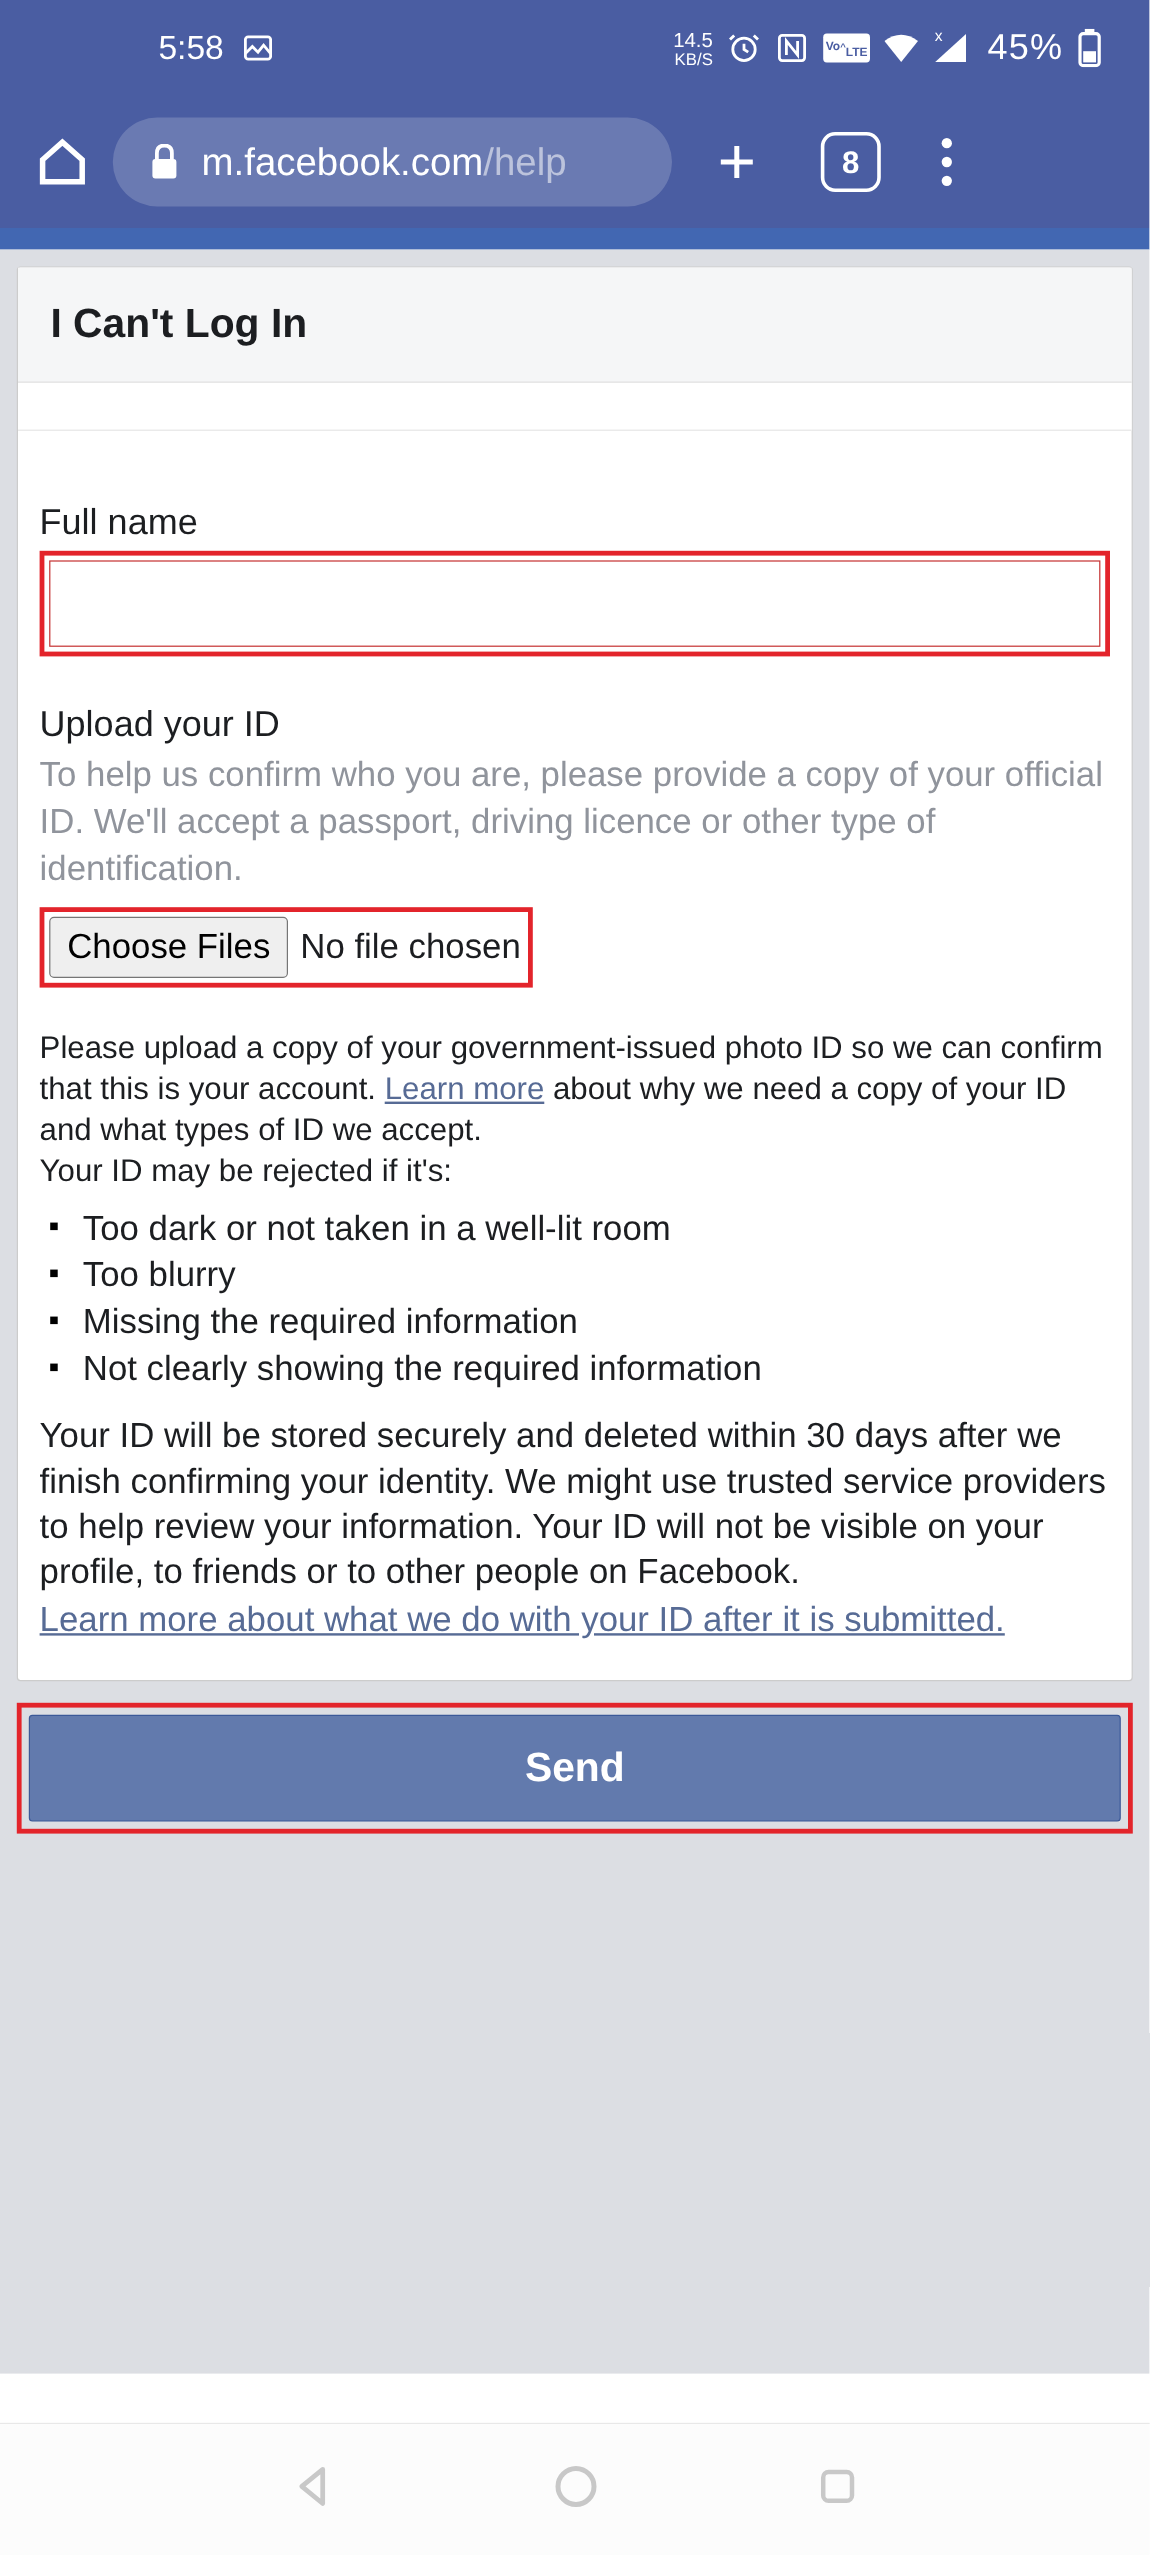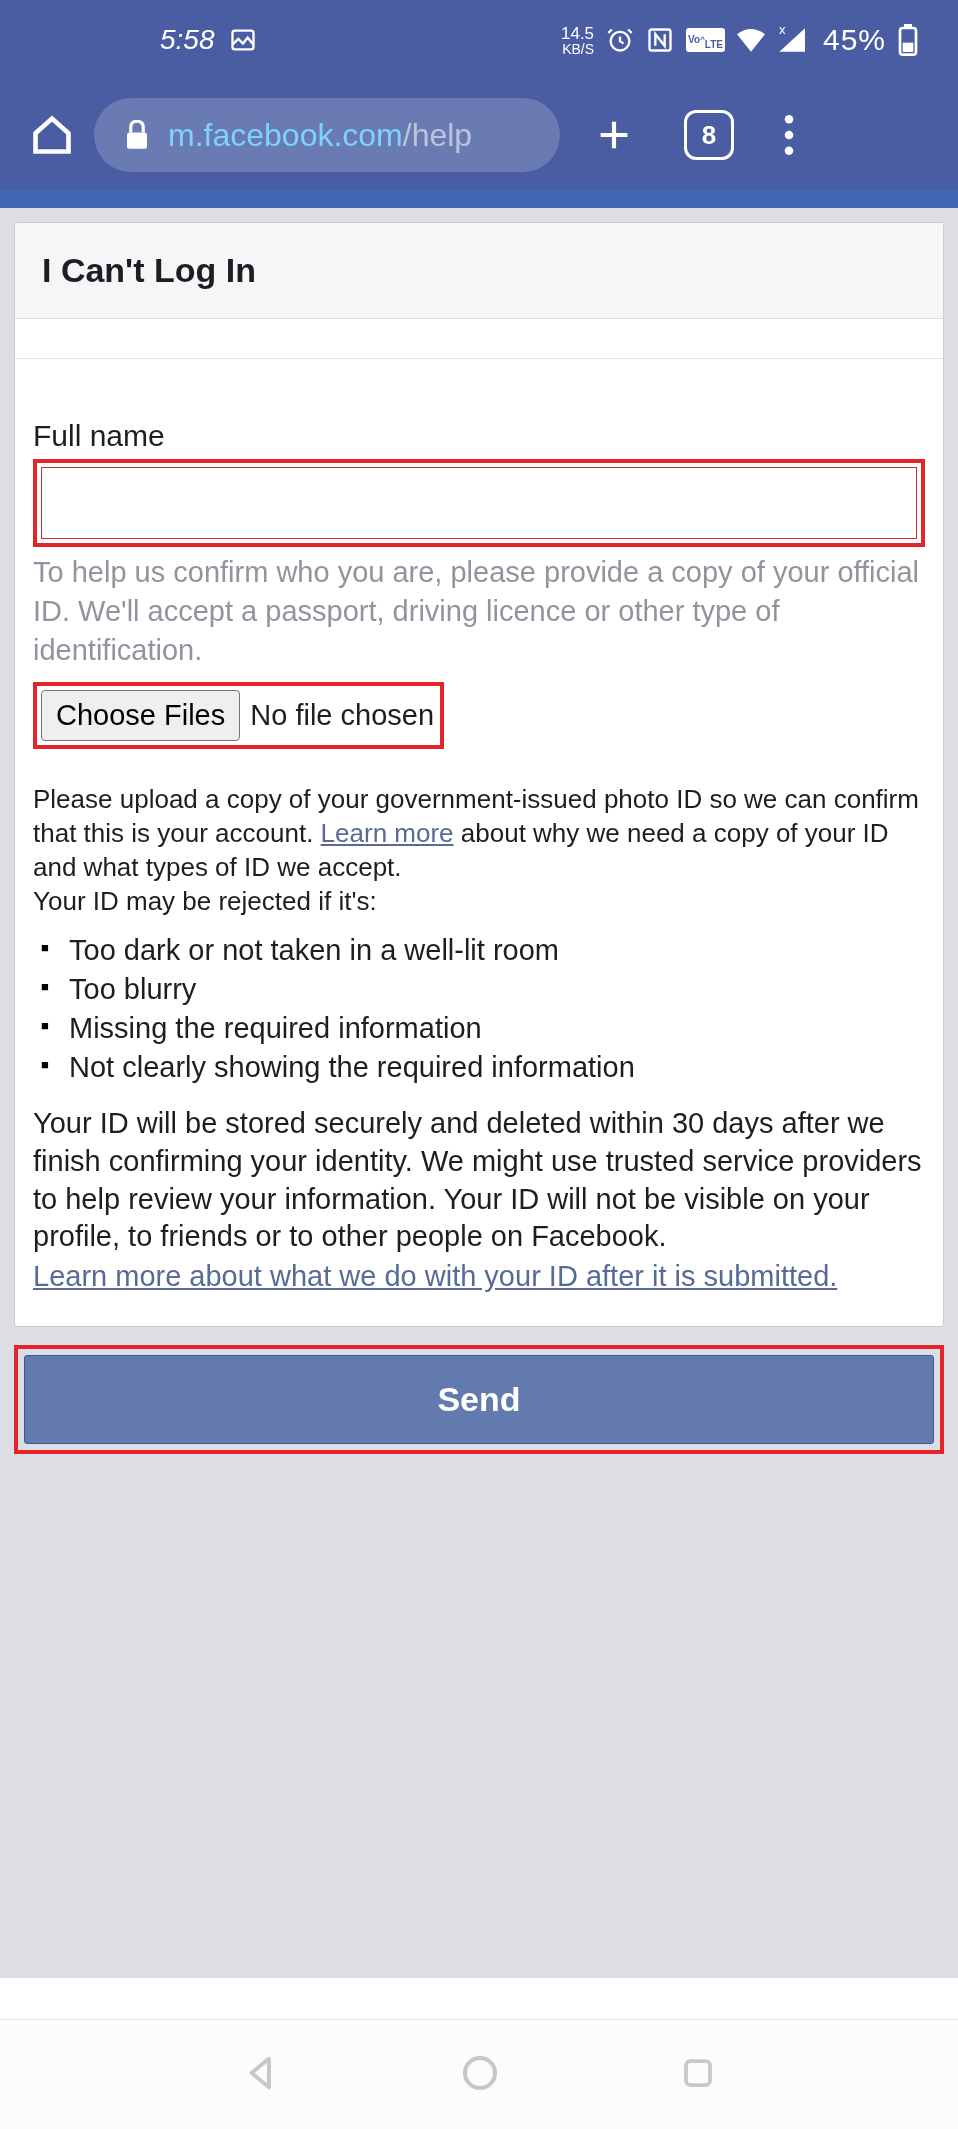--- a/index.html
+++ b/index.html
@@ -9,21 +9,21 @@
   .status-bar {
     background: #4a5da2;
     height: 80px;
     display: flex;
     align-items: center;
     justify-content: space-between;
     padding: 0 40px;
     color: #fff;
     font-size: 28px;
   }
-  .status-left { display: flex; align-items: center; gap: 14px; margin-left: 120px; font-style: italic;}
+  .status-left { display: flex; align-items: center; gap: 14px; margin-left: 92px;}
   .status-right { display: flex; align-items: center; gap: 12px; }
   .kbs { font-size: 14px; line-height: 1; text-align: right; }
   .kbs .num { font-size: 17px; display:block;}
   .status-icon { display: inline-flex; align-items: center; justify-content: center; }
   .battery-pct { font-size: 30px; margin-left: 6px; letter-spacing:1px;}
   
   
   .browser-bar {
     background: #4a5da2;
     height: 110px;
@@ -40,21 +40,21 @@
     flex: 0 0 466px;
     display: flex;
     align-items: center;
     padding: 0 30px;
     gap: 18px;
     color: #fff;
     font-size: 32px;
     overflow: hidden;
     white-space: nowrap;
   }
-  .url-domain { color: #7dd3fc; }
+  .url-domain { color: #ffffff; }
   .url-path { color: rgba(255,255,255,0.55); }
   .tab-count-box {
     width: 50px; height: 50px;
     border: 3px solid #fff;
     border-radius: 12px;
     display: flex; align-items: center; justify-content: center;
     font-size: 26px; font-weight: 600;
   }
   .blue-strip { background: #4267b2; height: 18px; }
   
@@ -235,20 +235,21 @@
   <div class="card">
     <div class="card-header">I Can't Log In</div>
     <div class="card-strip"></div>
     <div class="form-body">
       
       <div class="field-label">Full name</div>
       <div class="red-box input-wrap">
         <input type="text" class="text-input" style="">
       </div>
       
+      <div class="section-label">Upload your ID</div>
       <div class="help-text">To help us confirm who you are, please provide a copy of your official ID. We'll accept a passport, driving licence or other type of identification.</div>
       
       <div class="file-row-highlight">
         <button class="choose-btn">Choose Files</button>
         <span class="file-status">No file chosen</span>
       </div>
       
       <div class="body-text">
         <span>Please upload a copy of your government-issued photo ID so we can confirm that this is your account. </span><a href="#" class="link">Learn more</a><span> about why we need a copy of your ID and what types of ID we accept.</span>
         <br>

